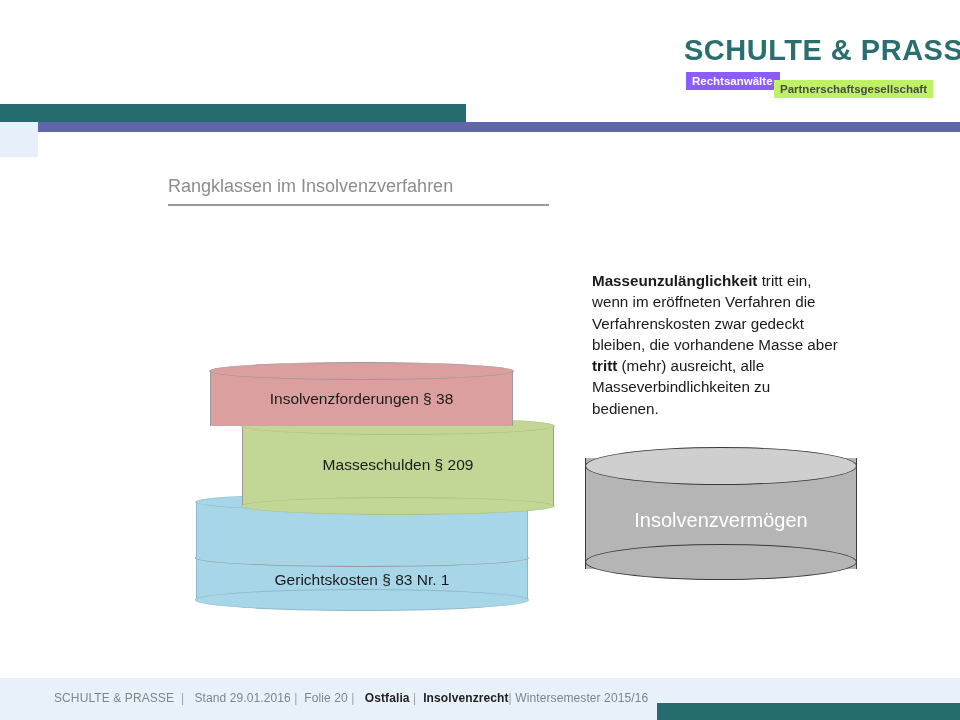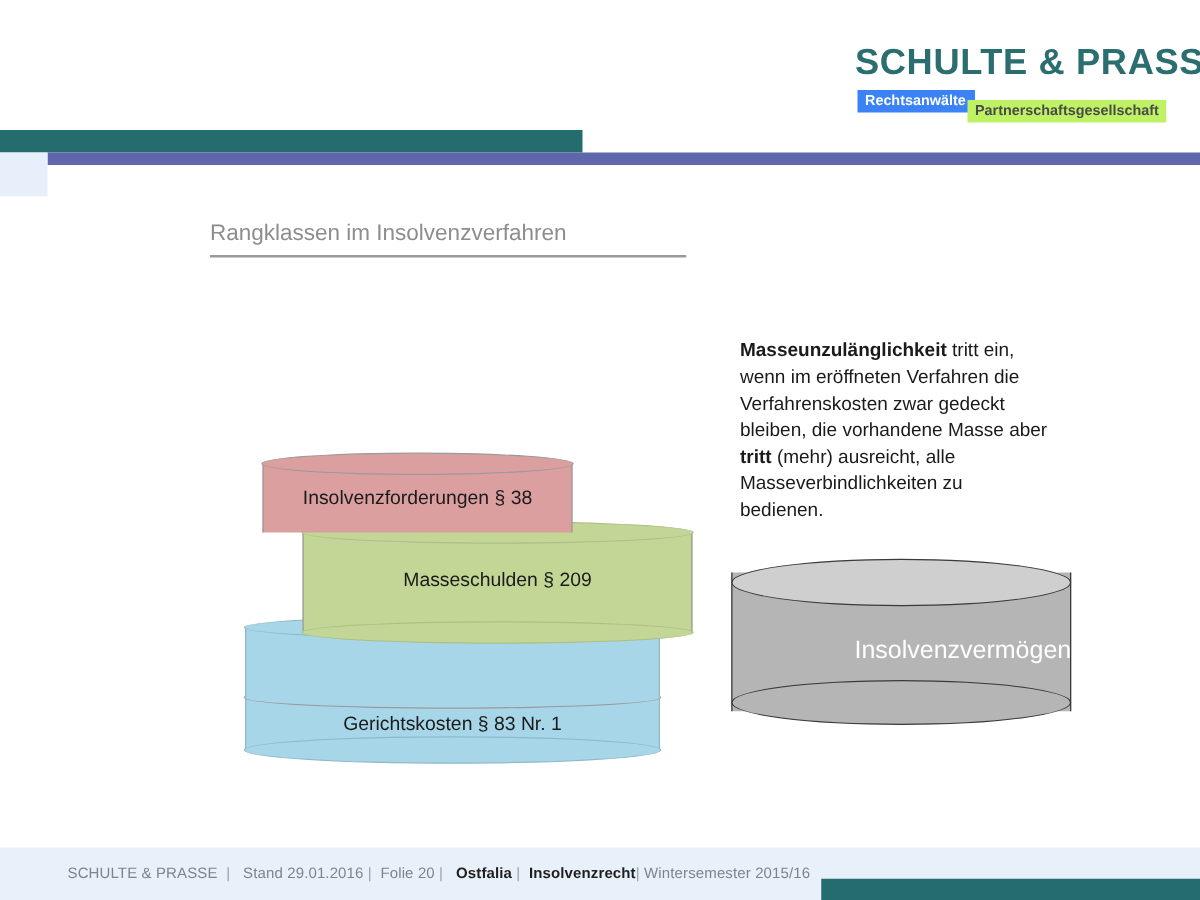--- a/index.html
+++ b/index.html
@@ -35,21 +35,21 @@
   }
   #logo-sub {
     position: relative;
     height: 26px;
     margin-top: 7px;
   }
   #logo-tag-left {
     position: absolute;
     left: 2px;
     top: 0px;
-    background: #3b82f6;
+    background: #8b5cf6;
     color: #ffffff;
     font-size: 11.5px;
     font-weight: bold;
     padding: 3px 7px 3px 6px;
     line-height: 12px;
     white-space: nowrap;
   }
   #logo-tag-right {
     position: absolute;
     left: 90px;
@@ -234,21 +234,21 @@
     background: #b5b5b5;
     border: 1px solid #3a3a3a;
     box-sizing: border-box;
     z-index: 1;
   }
   #asset-label {
     position: absolute;
     left: 0;
     right: 0;
     top: 62px;
-    text-align: right;
+    text-align: center;
     color: #ffffff;
     font-size: 20px;
     font-family: "Liberation Sans", sans-serif;
     z-index: 4;
   }
 
   
   #footer-band {
     position: absolute;
     left: 0;
@@ -292,21 +292,21 @@
 <div id="bar-teal"></div>
 <div id="bar-purple"></div>
 <div id="square-lightblue"></div>
 
 <div id="page-title">Rangklassen im Insolvenzverfahren</div>
 <div id="page-title-underline"></div>
 
 <div id="stack">
 
 
-  <div class="seg" style="left:14px; width:248px; top:91px; height:55px; z-index:18;">
+  <div class="seg" style="left:14px; width:303px; top:91px; height:55px; z-index:18;">
     <div class="seg-body" style="background:#dc9f9f; border-top:none; border-bottom:none; border-left-color:#9a9a9a; border-right-color:#9a9a9a;"></div>
     <div class="cap-div" style="top:-9px; background:#dc9f9f;"></div>
     <div class="seg-label" style="top:17px;">Insolvenzforderungen  § 38</div>
   </div>
 
   <div class="seg" style="left:14px; width:312px; top:146px; height:80px; z-index:16;margin-left:32px;">
     <div class="seg-body" style="background:#c2d696; border-top:none; border-bottom:none; border-left-color:#9a9a9a; border-right-color:#9a9a9a;"></div>
     <div class="cap-div" style="top:-9px; background:#c2d696; border-color:#aebf85;"></div>
     <div class="cap-bottom" style="bottom:-9px; height:18px; background:#c2d696; border-color:#aebf85;"></div>
     <div class="seg-label" style="top:28px;">Masseschulden  § 209</div>

